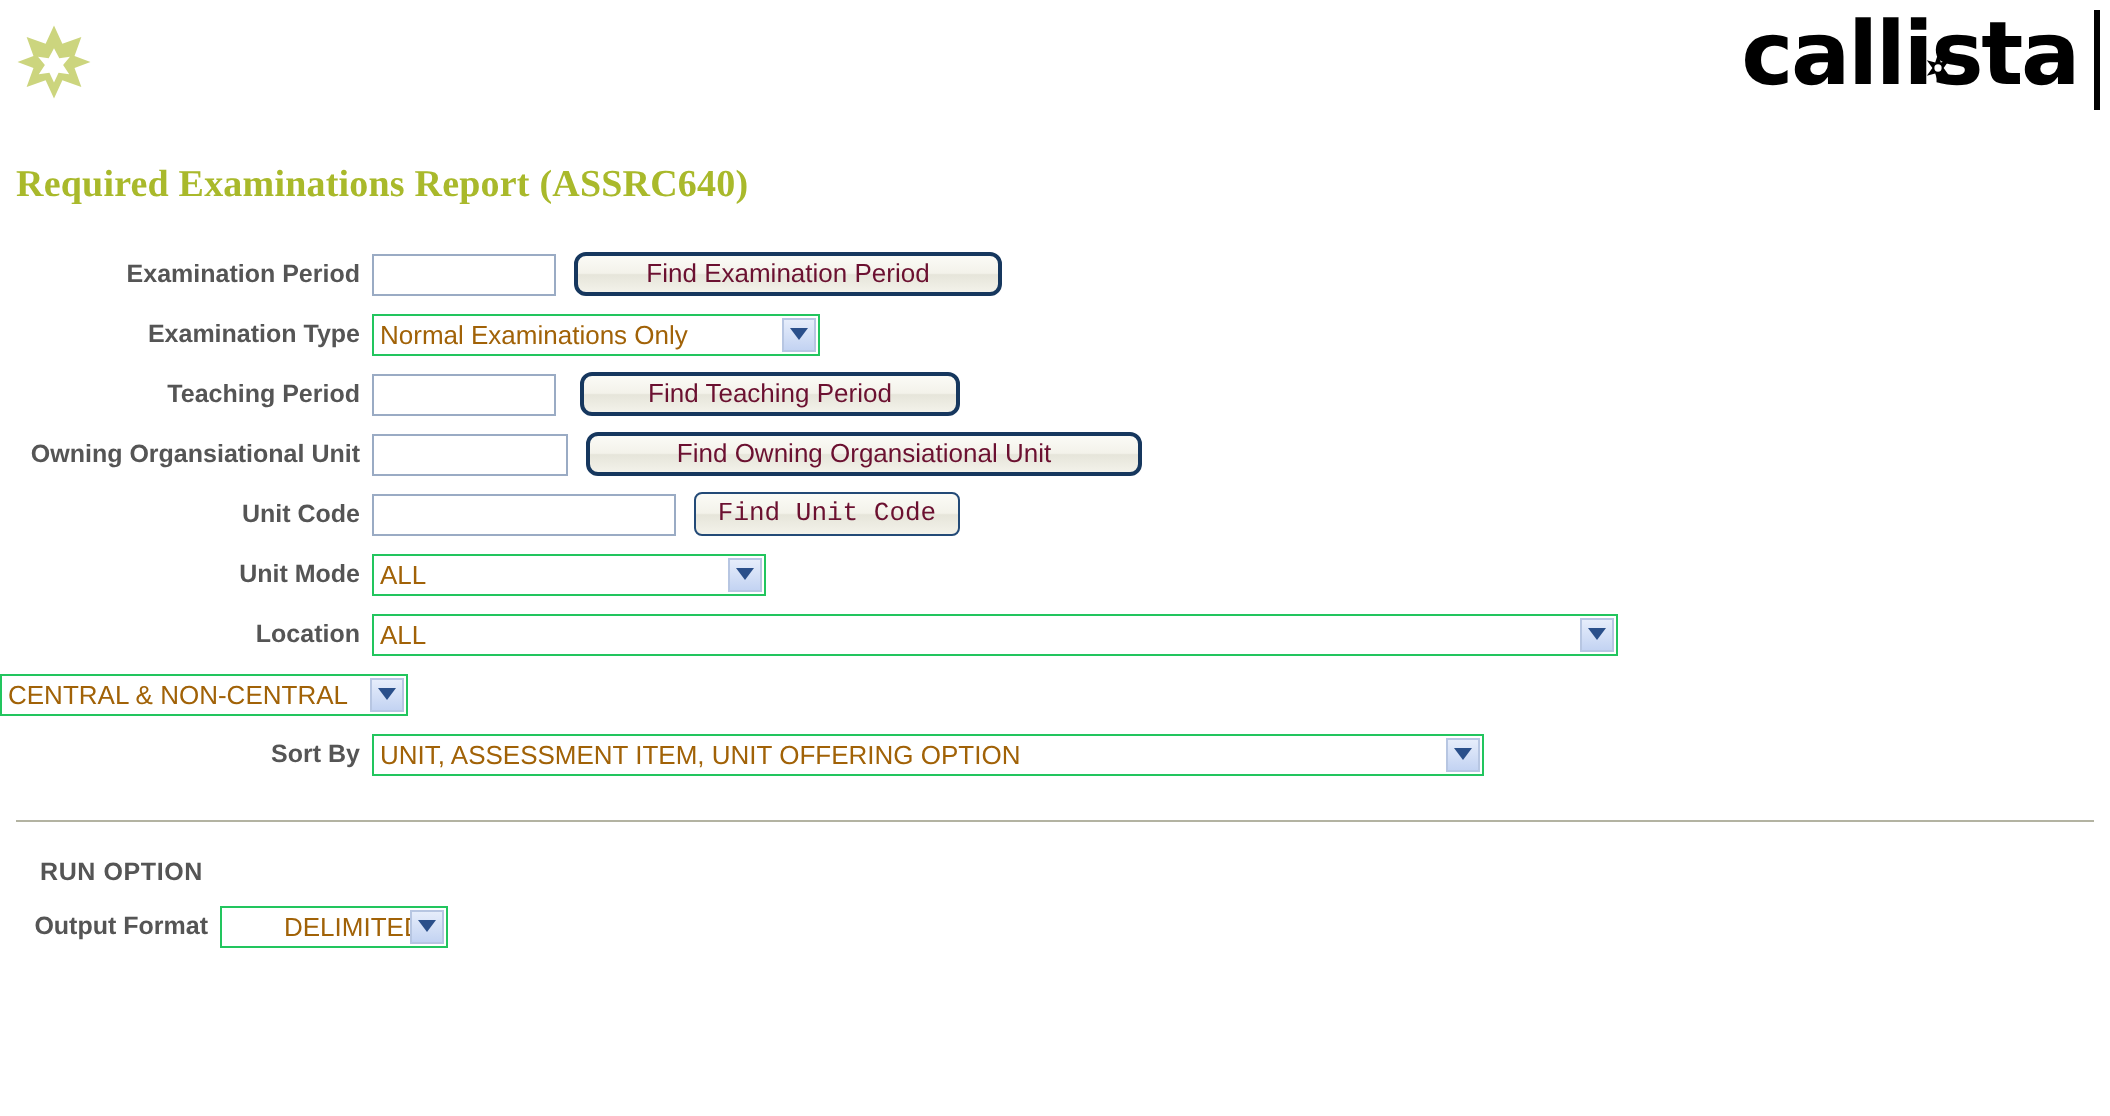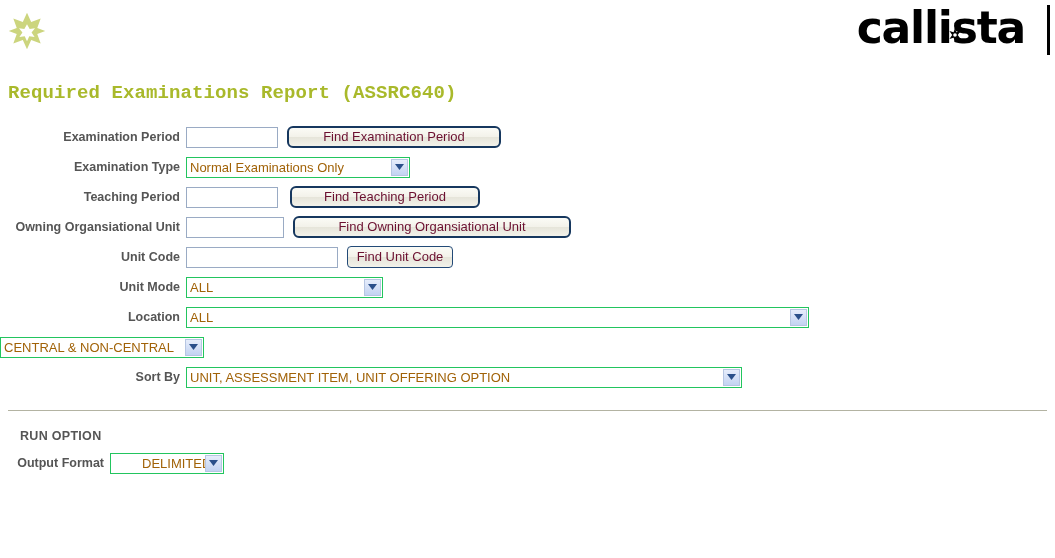--- a/index.html
+++ b/index.html
@@ -37,21 +37,21 @@
     align-items: flex-start;
     color: #000000;
   }
   .brand-main {
     font-family: "DejaVu Sans", sans-serif;
     font-size: 44px;
     font-weight: bold;
     line-height: 48px;
     letter-spacing: -1.2px;
     position: relative;
-    padding-right: 22px;
+    padding-right: 8px;
   }
   .brand-star {
     position: absolute;
     left: 91px;
     top: -1px;
     width: 14px;
     height: 14px;
   }
   .brand-divider {
     width: 3px;
@@ -63,21 +63,21 @@
     font-family: "DejaVu Sans", sans-serif;
     font-size: 23px;
     line-height: 25px;
     padding-left: 8px;
     padding-top: 1px;
     letter-spacing: -0.3px;
   }
 
   
   .page-title {
-    font-family: Liberation Mono, monospace;
+    font-family: Liberation Serif, serif;
     font-size: 19px;
     font-weight: bold;
     color: #a9b92b;
     margin: 20px 0 0 8px;
     letter-spacing: 0.1px;
   }
 
   
   .form-area {
     margin-top: 18px;
@@ -287,21 +287,21 @@
     <div class="ctrl">
       <input class="txt w-md" type="text" value="" style="">
       <button class="btn" style="width:278px;margin-left:9px;">Find Owning Organsiational Unit</button>
     </div>
   </div>
 
   <div class="row">
     <div class="lbl">Unit Code</div>
     <div class="ctrl">
       <input class="txt w-lg" type="text" value="" style="">
-      <button class="btn thin" style="width:106px;margin-left:9px;">Find Unit Code</button>
+      <button class="btn thin" style="width:133px;margin-left:9px;font-family:Liberation Mono, monospace;">Find Unit Code</button>
     </div>
   </div>
 
   <div class="row">
     <div class="lbl">Unit Mode</div>
     <div class="ctrl">
       <span class="sel-wrap">
         <select class="sel" style="width:197px;">
           <option>ALL</option>
         </select>

